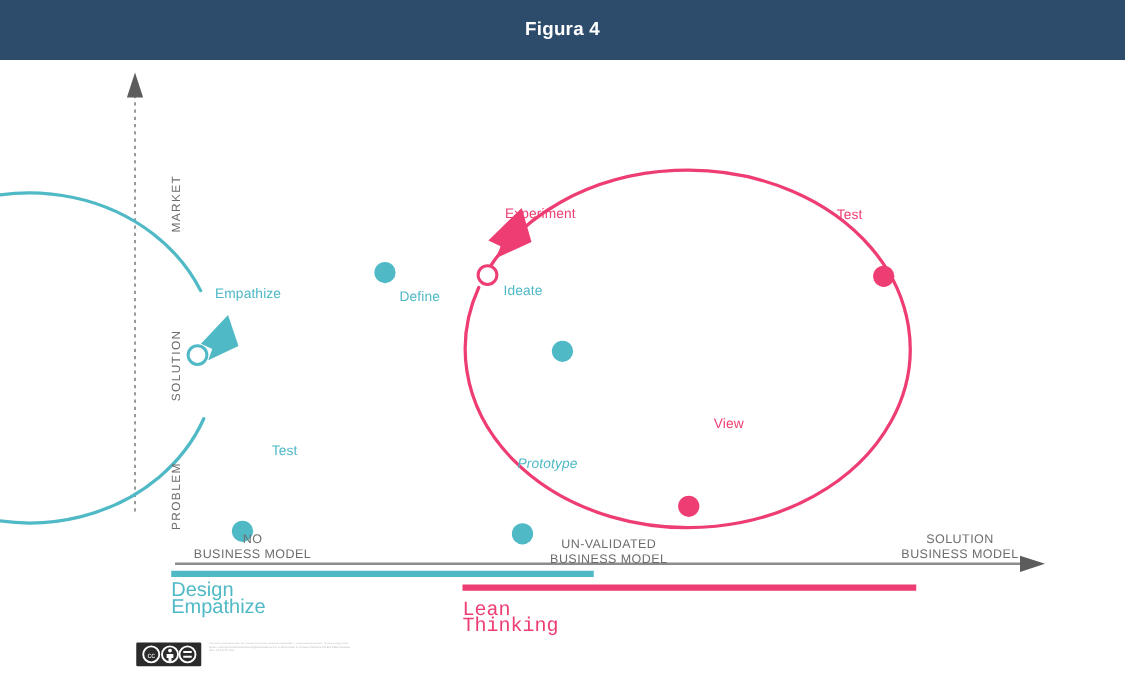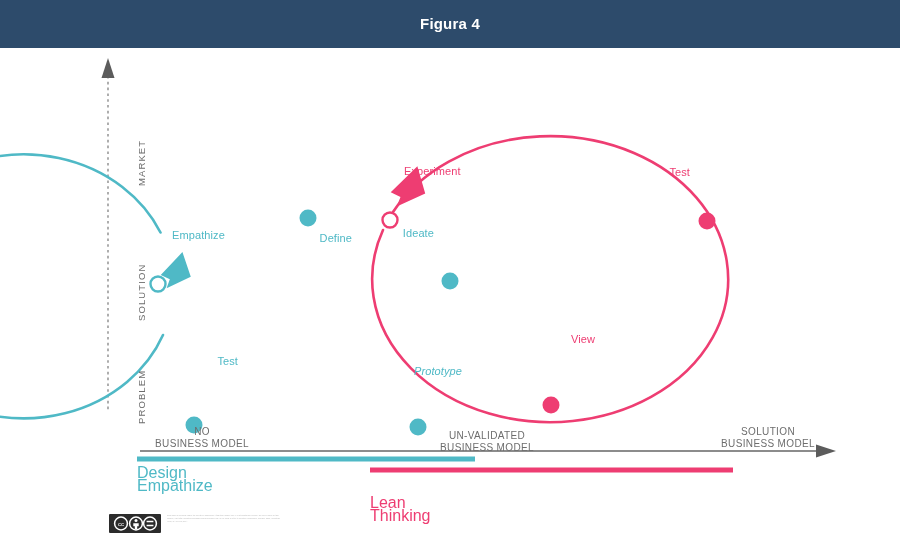--- a/index.html
+++ b/index.html
@@ -195,21 +195,21 @@
     </div>
     <div class="stage-caption" style="left:678px; top:378px; width:180px;">
       <span>SOLUTION</span><br>
       <span>BUSINESS MODEL</span>
     </div>
 
     <div class="bar-caption teal-label" style="left:137px; top:418px;">
       <span>Design</span><br>
       <span>Empathize</span>
     </div>
-    <div class="bar-caption pink-label" style="left:370px; top:448px;">
+    <div class="bar-caption pink-label" style="left:370px; top:434px;font-family:Liberation Mono, monospace;">
       <span>Lean</span><br>
       <span>Thinking</span>
     </div>
 
   </div>
 
   <div id="cc-block">
     <div id="cc-badge">
       <svg width="52" height="19" viewBox="0 0 52 19">
         <circle cx="12" cy="9.5" r="6.4" fill="none" stroke="#ffffff" stroke-width="1.5"></circle>

